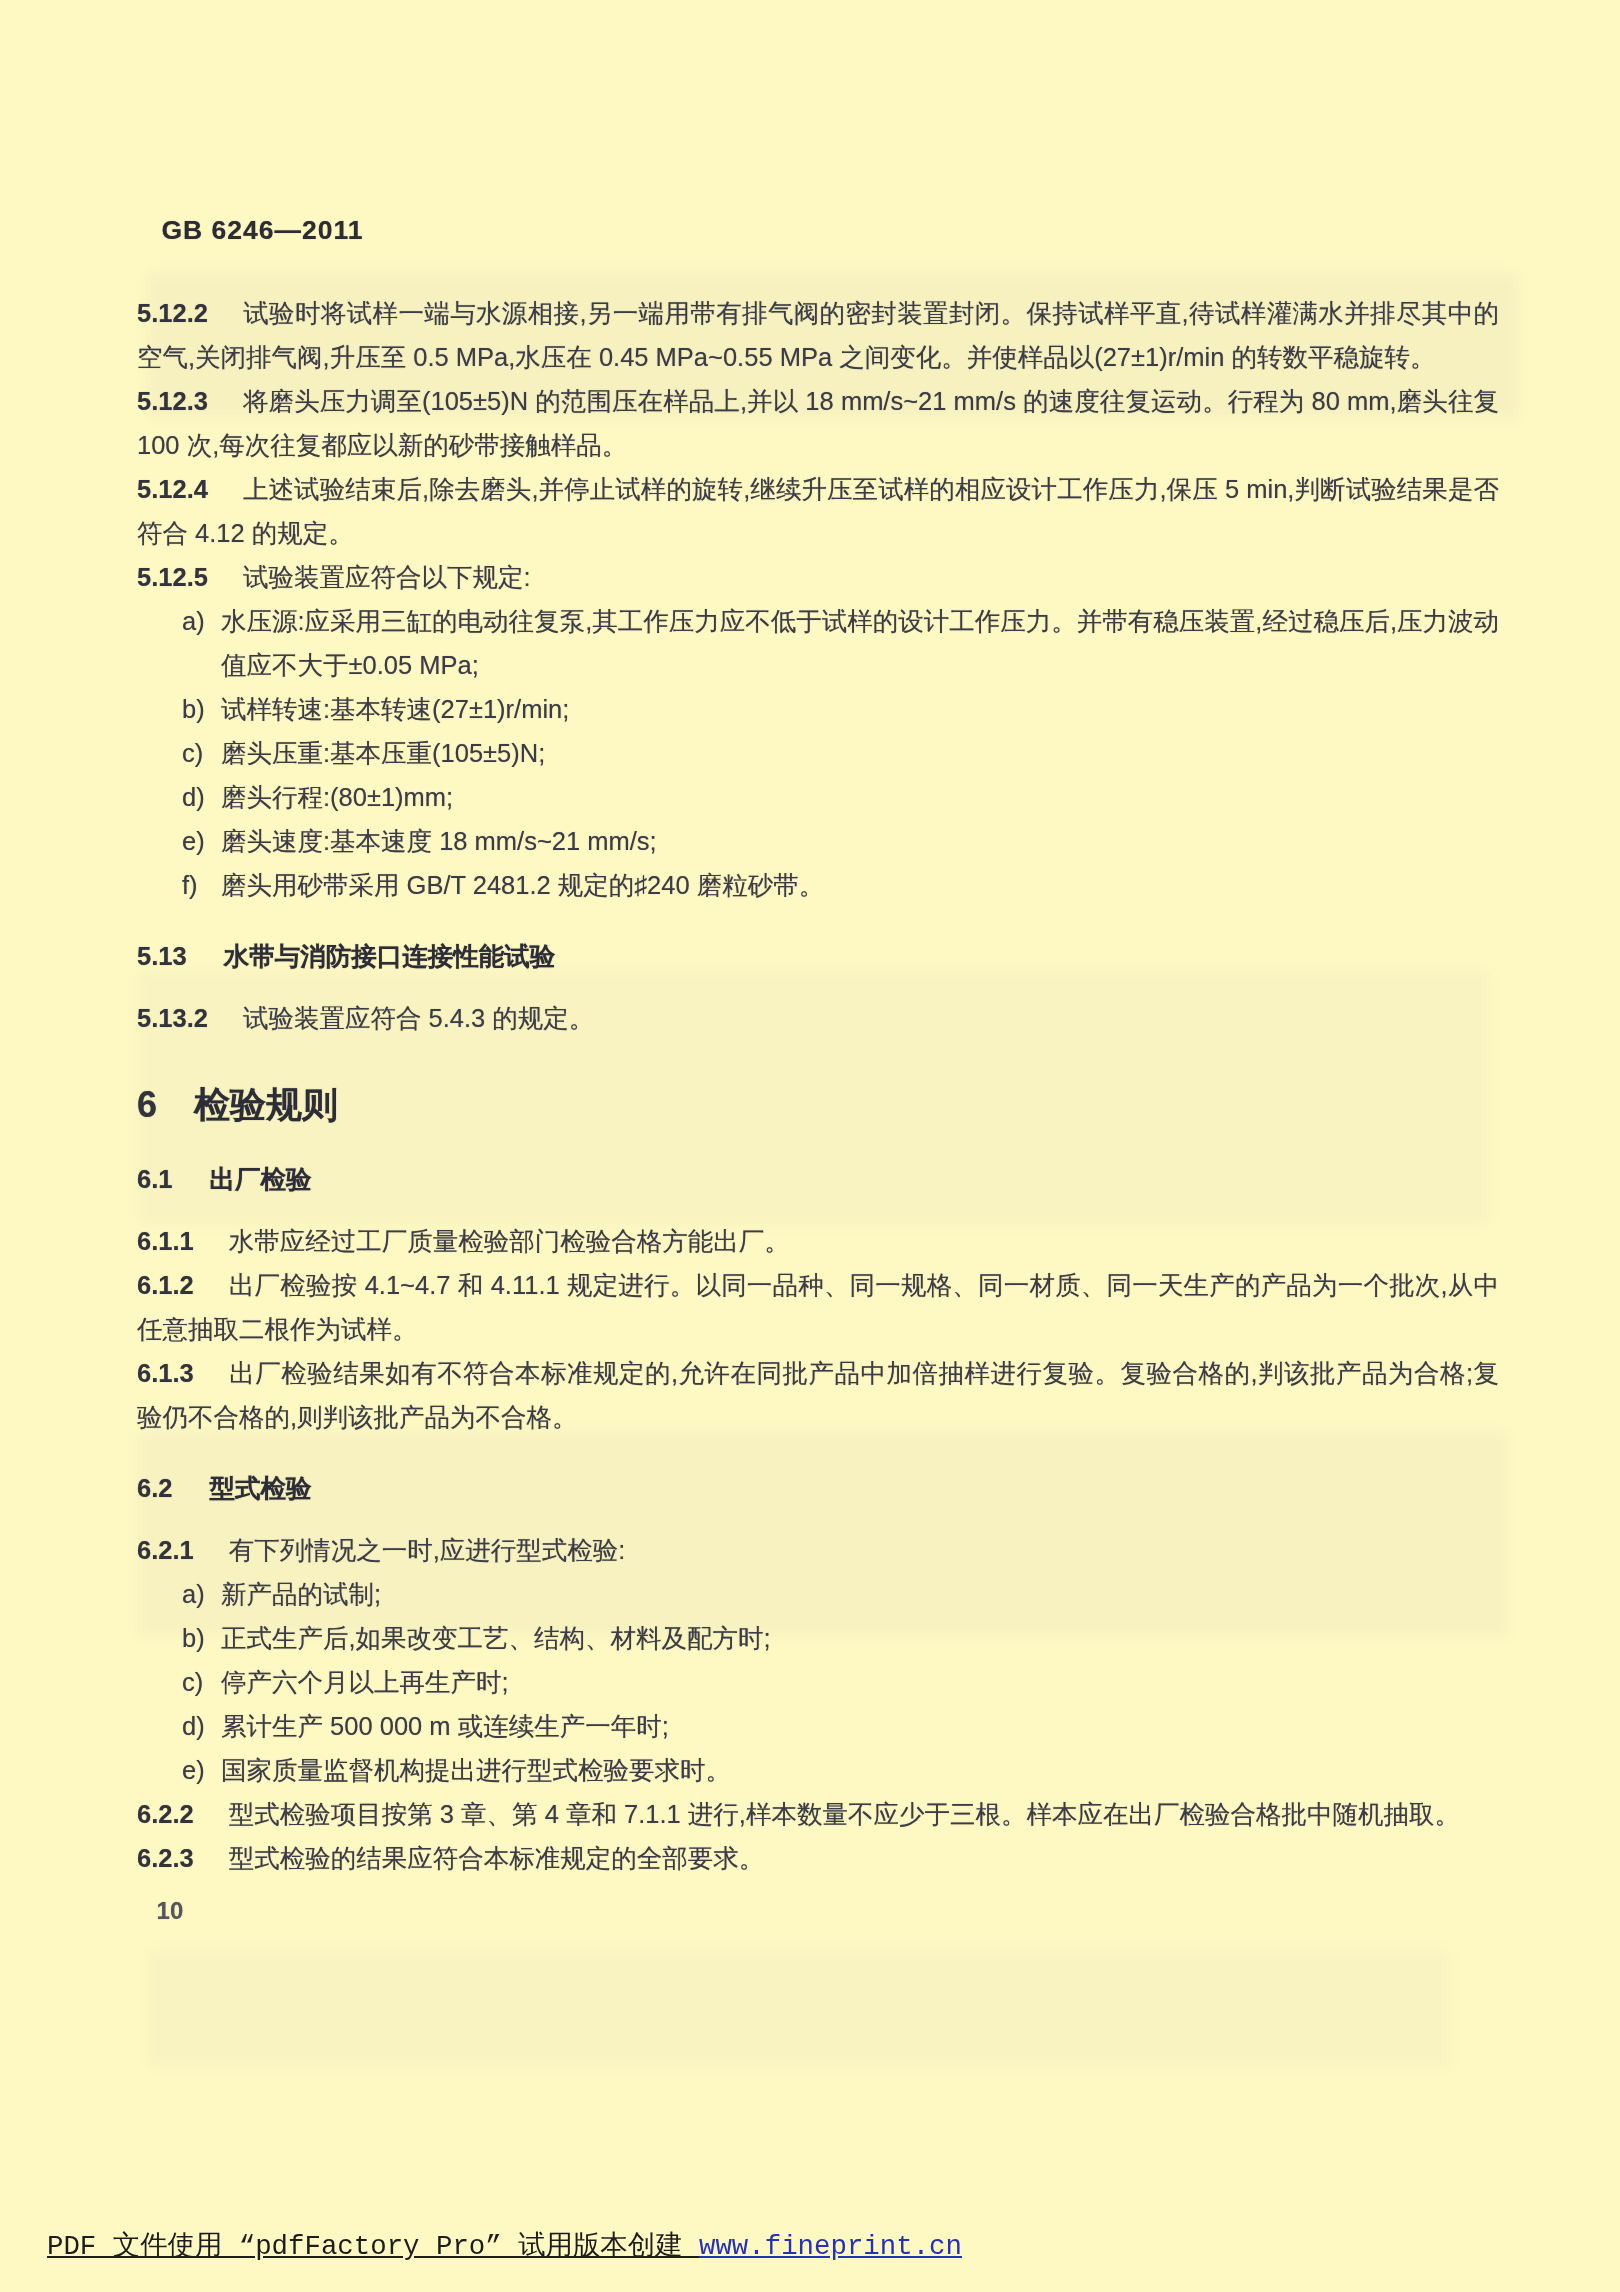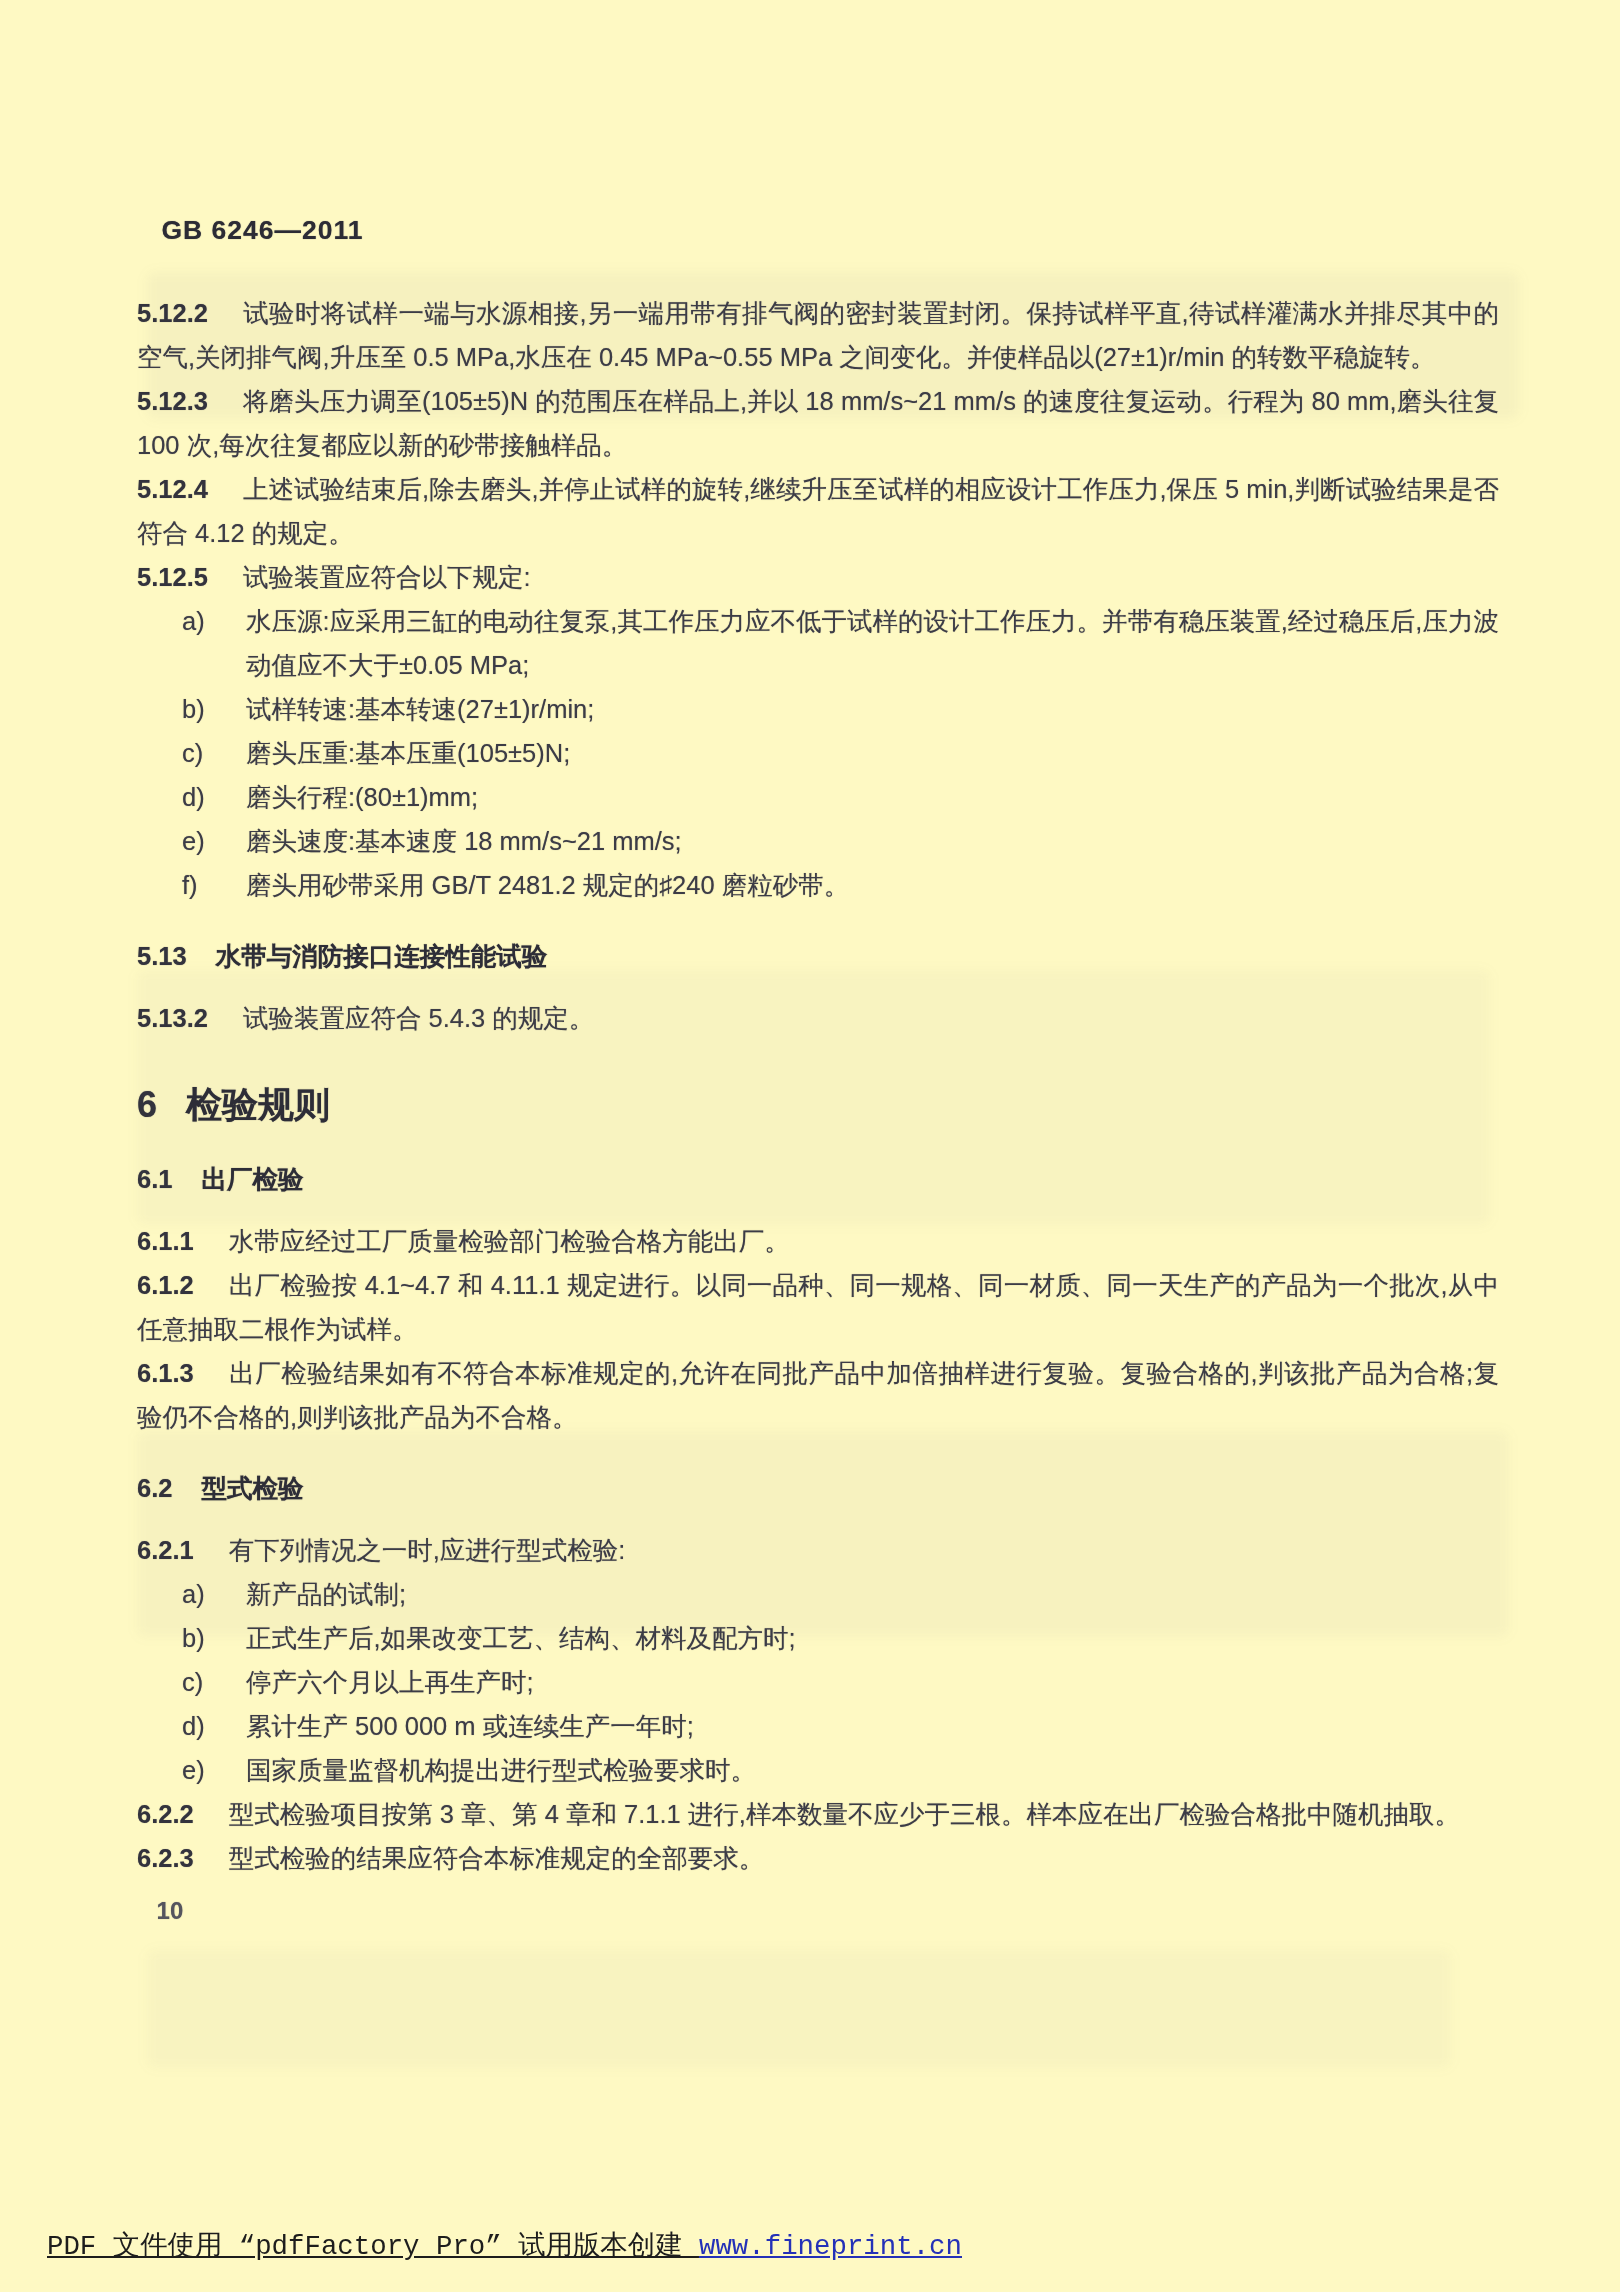--- a/index.html
+++ b/index.html
@@ -28,26 +28,26 @@
   }
   .doc-code{
     font-weight:700;color:#2c2c35;margin:0 0 39px 24.5px;
     font-size:26.5px;letter-spacing:1px;text-align:left;
     text-shadow:0 0 1px rgba(35,35,55,0.6);
   }
   p.para{margin:0;}
   .num{font-weight:700;margin-right:35px;color:#33333d;white-space:nowrap;}
   .item{display:flex;padding-left:45px;margin:0;}
   .item .letter{flex:0 0 39px;color:#3c3c46;}
-  .item .itxt{flex:1;margin-left:25px;}
+  .item .itxt{flex:1;}
   .h2{margin:27.4px 0 17.6px 0;font-weight:700;color:#2d2d37;text-align:left;
       text-shadow:0 0 1px rgba(35,35,55,0.6);}
   .h1{margin:43px 0 30px 0;font-weight:700;color:#2d2d37;font-size:36px;text-align:left;
       text-shadow:0 0 1px rgba(35,35,55,0.6);}
-  .h1 .num,.h2 .num{margin-right:29px;}
+  .h1 .num,.h2 .num{margin-right:37px;}
   .page-number{
     margin:9.8px 0 0 19.6px;font-size:24px;color:#55555e;text-align:left;font-weight:bold;
   }
   .footer{
     position:absolute;left:47px;top:2227px;width:1529px;
     font-family:"Liberation Mono","DejaVu Sans Mono",monospace;
     font-size:27.4px;color:#1d1d1d;white-space:nowrap;text-decoration:underline;
   }
   .footer a{color:#2431b8;text-decoration:underline;cursor:pointer;}
 </style>

